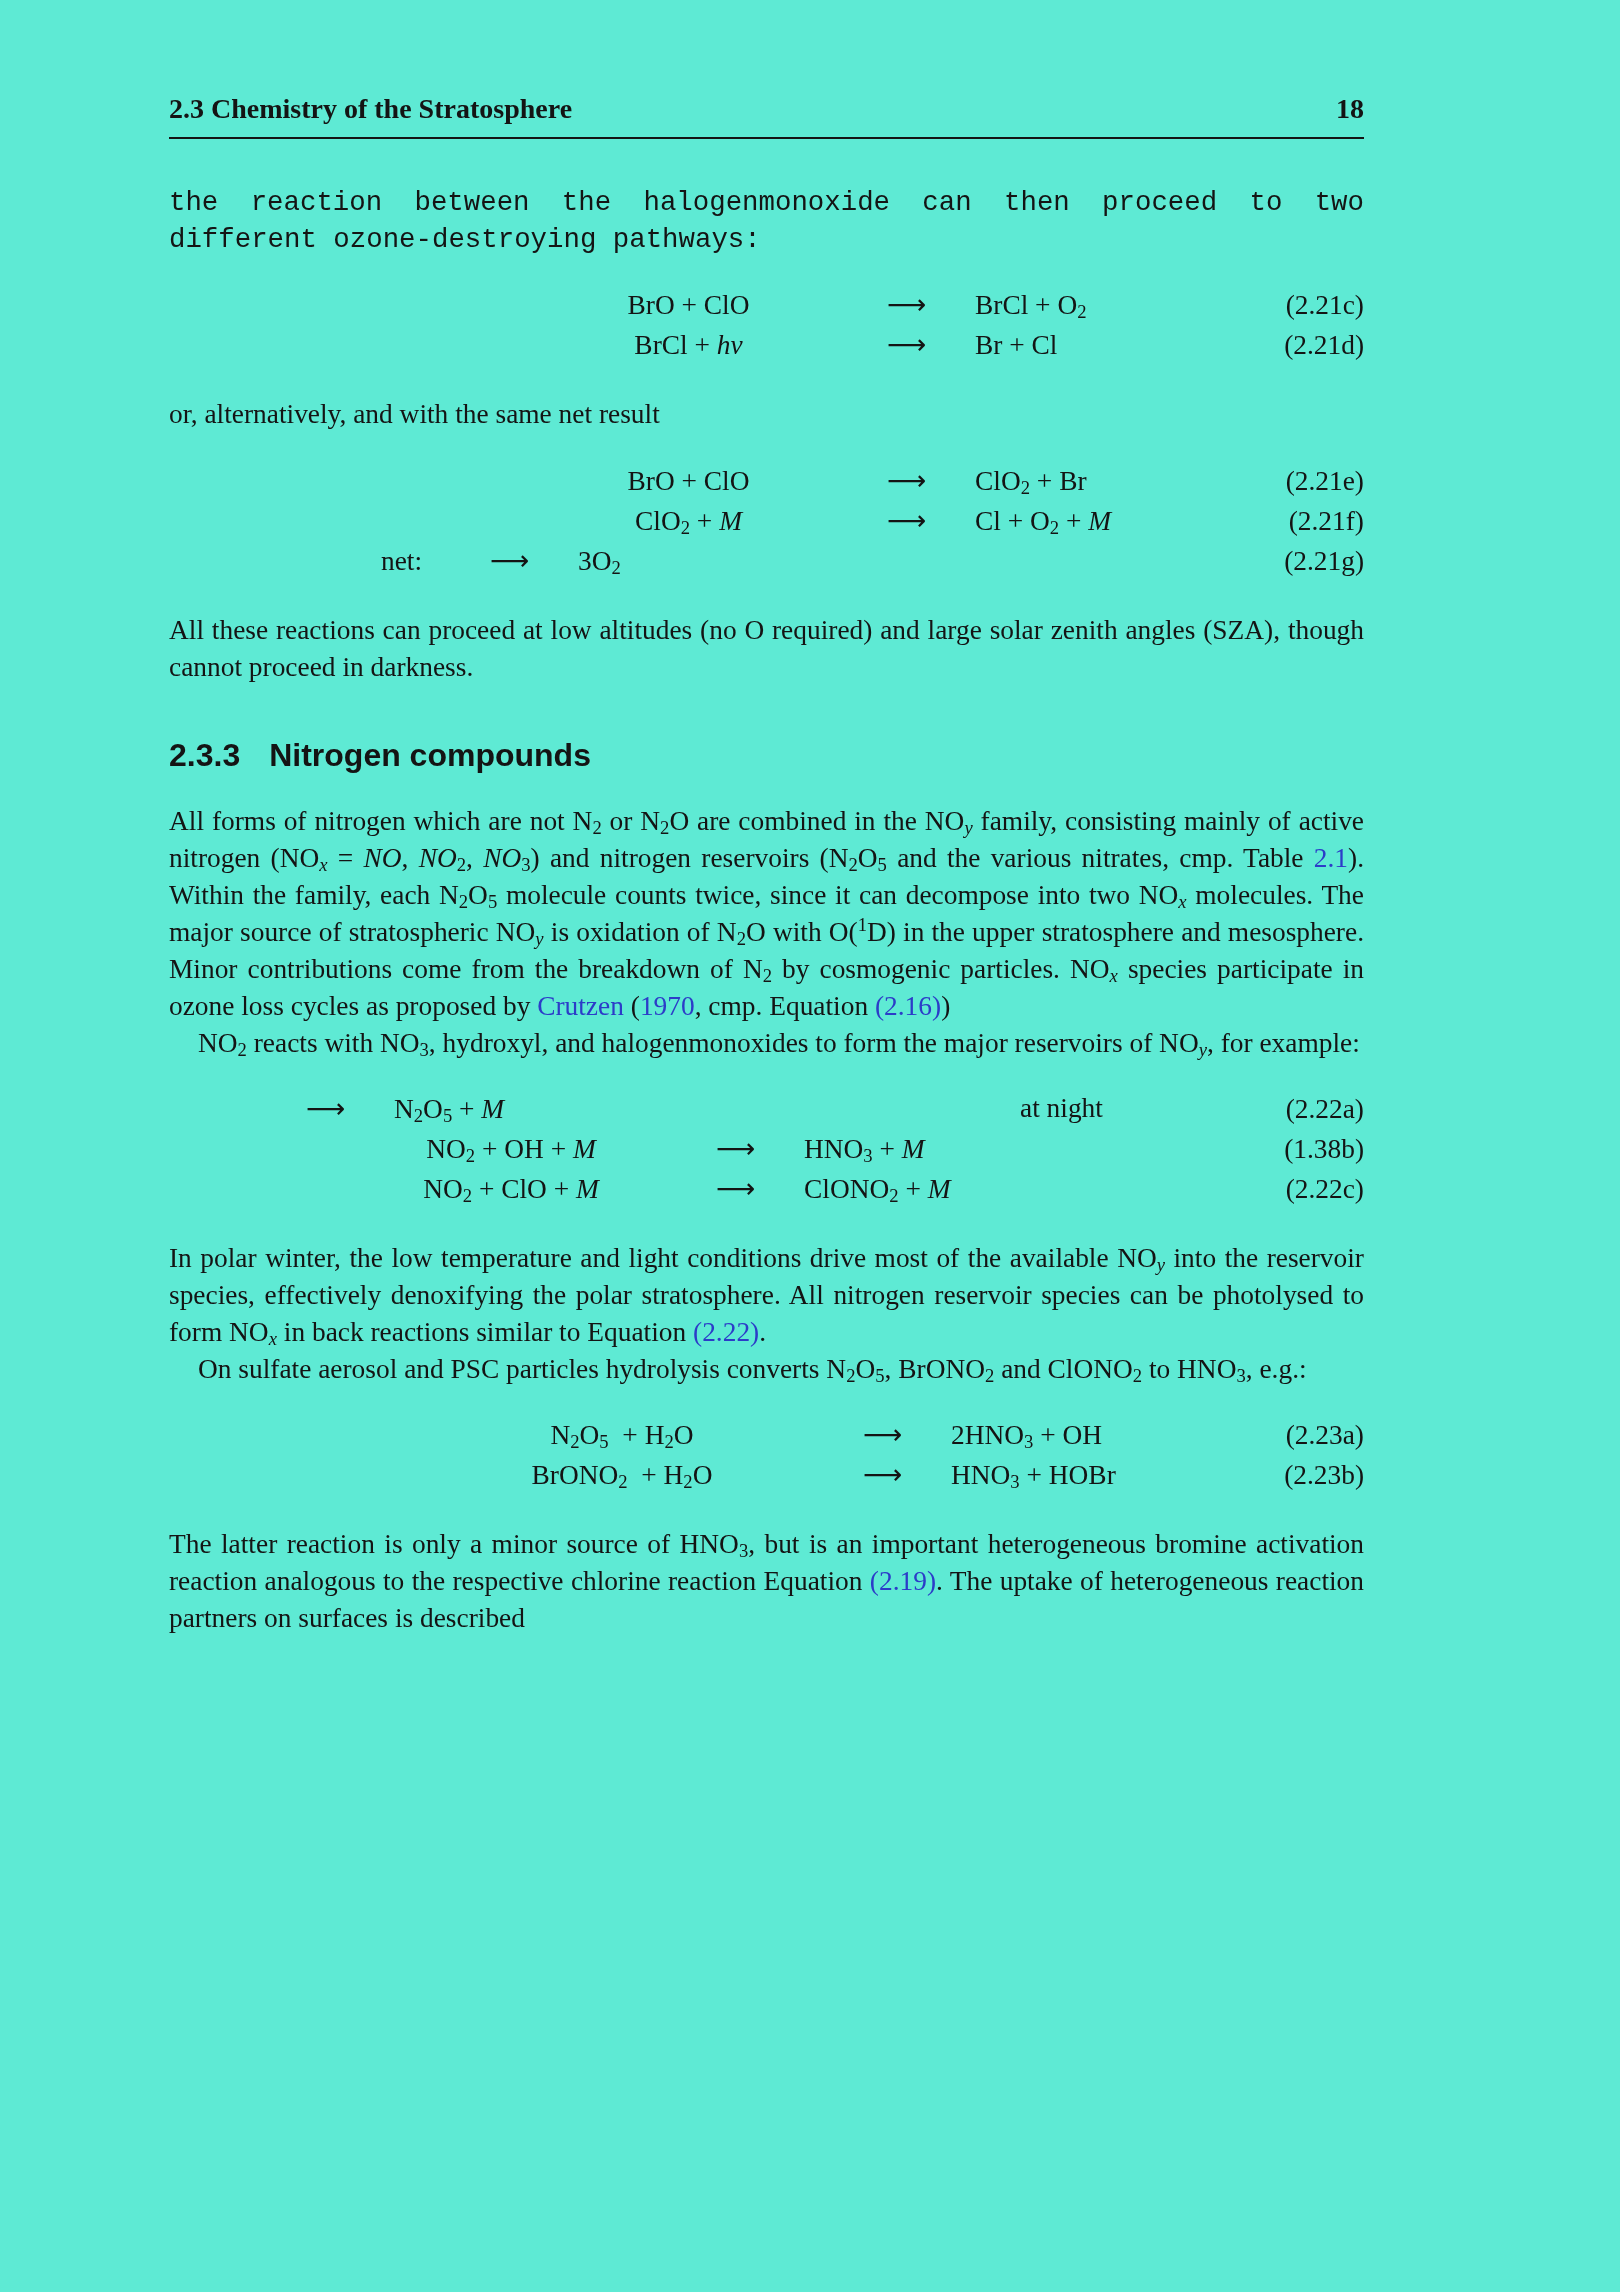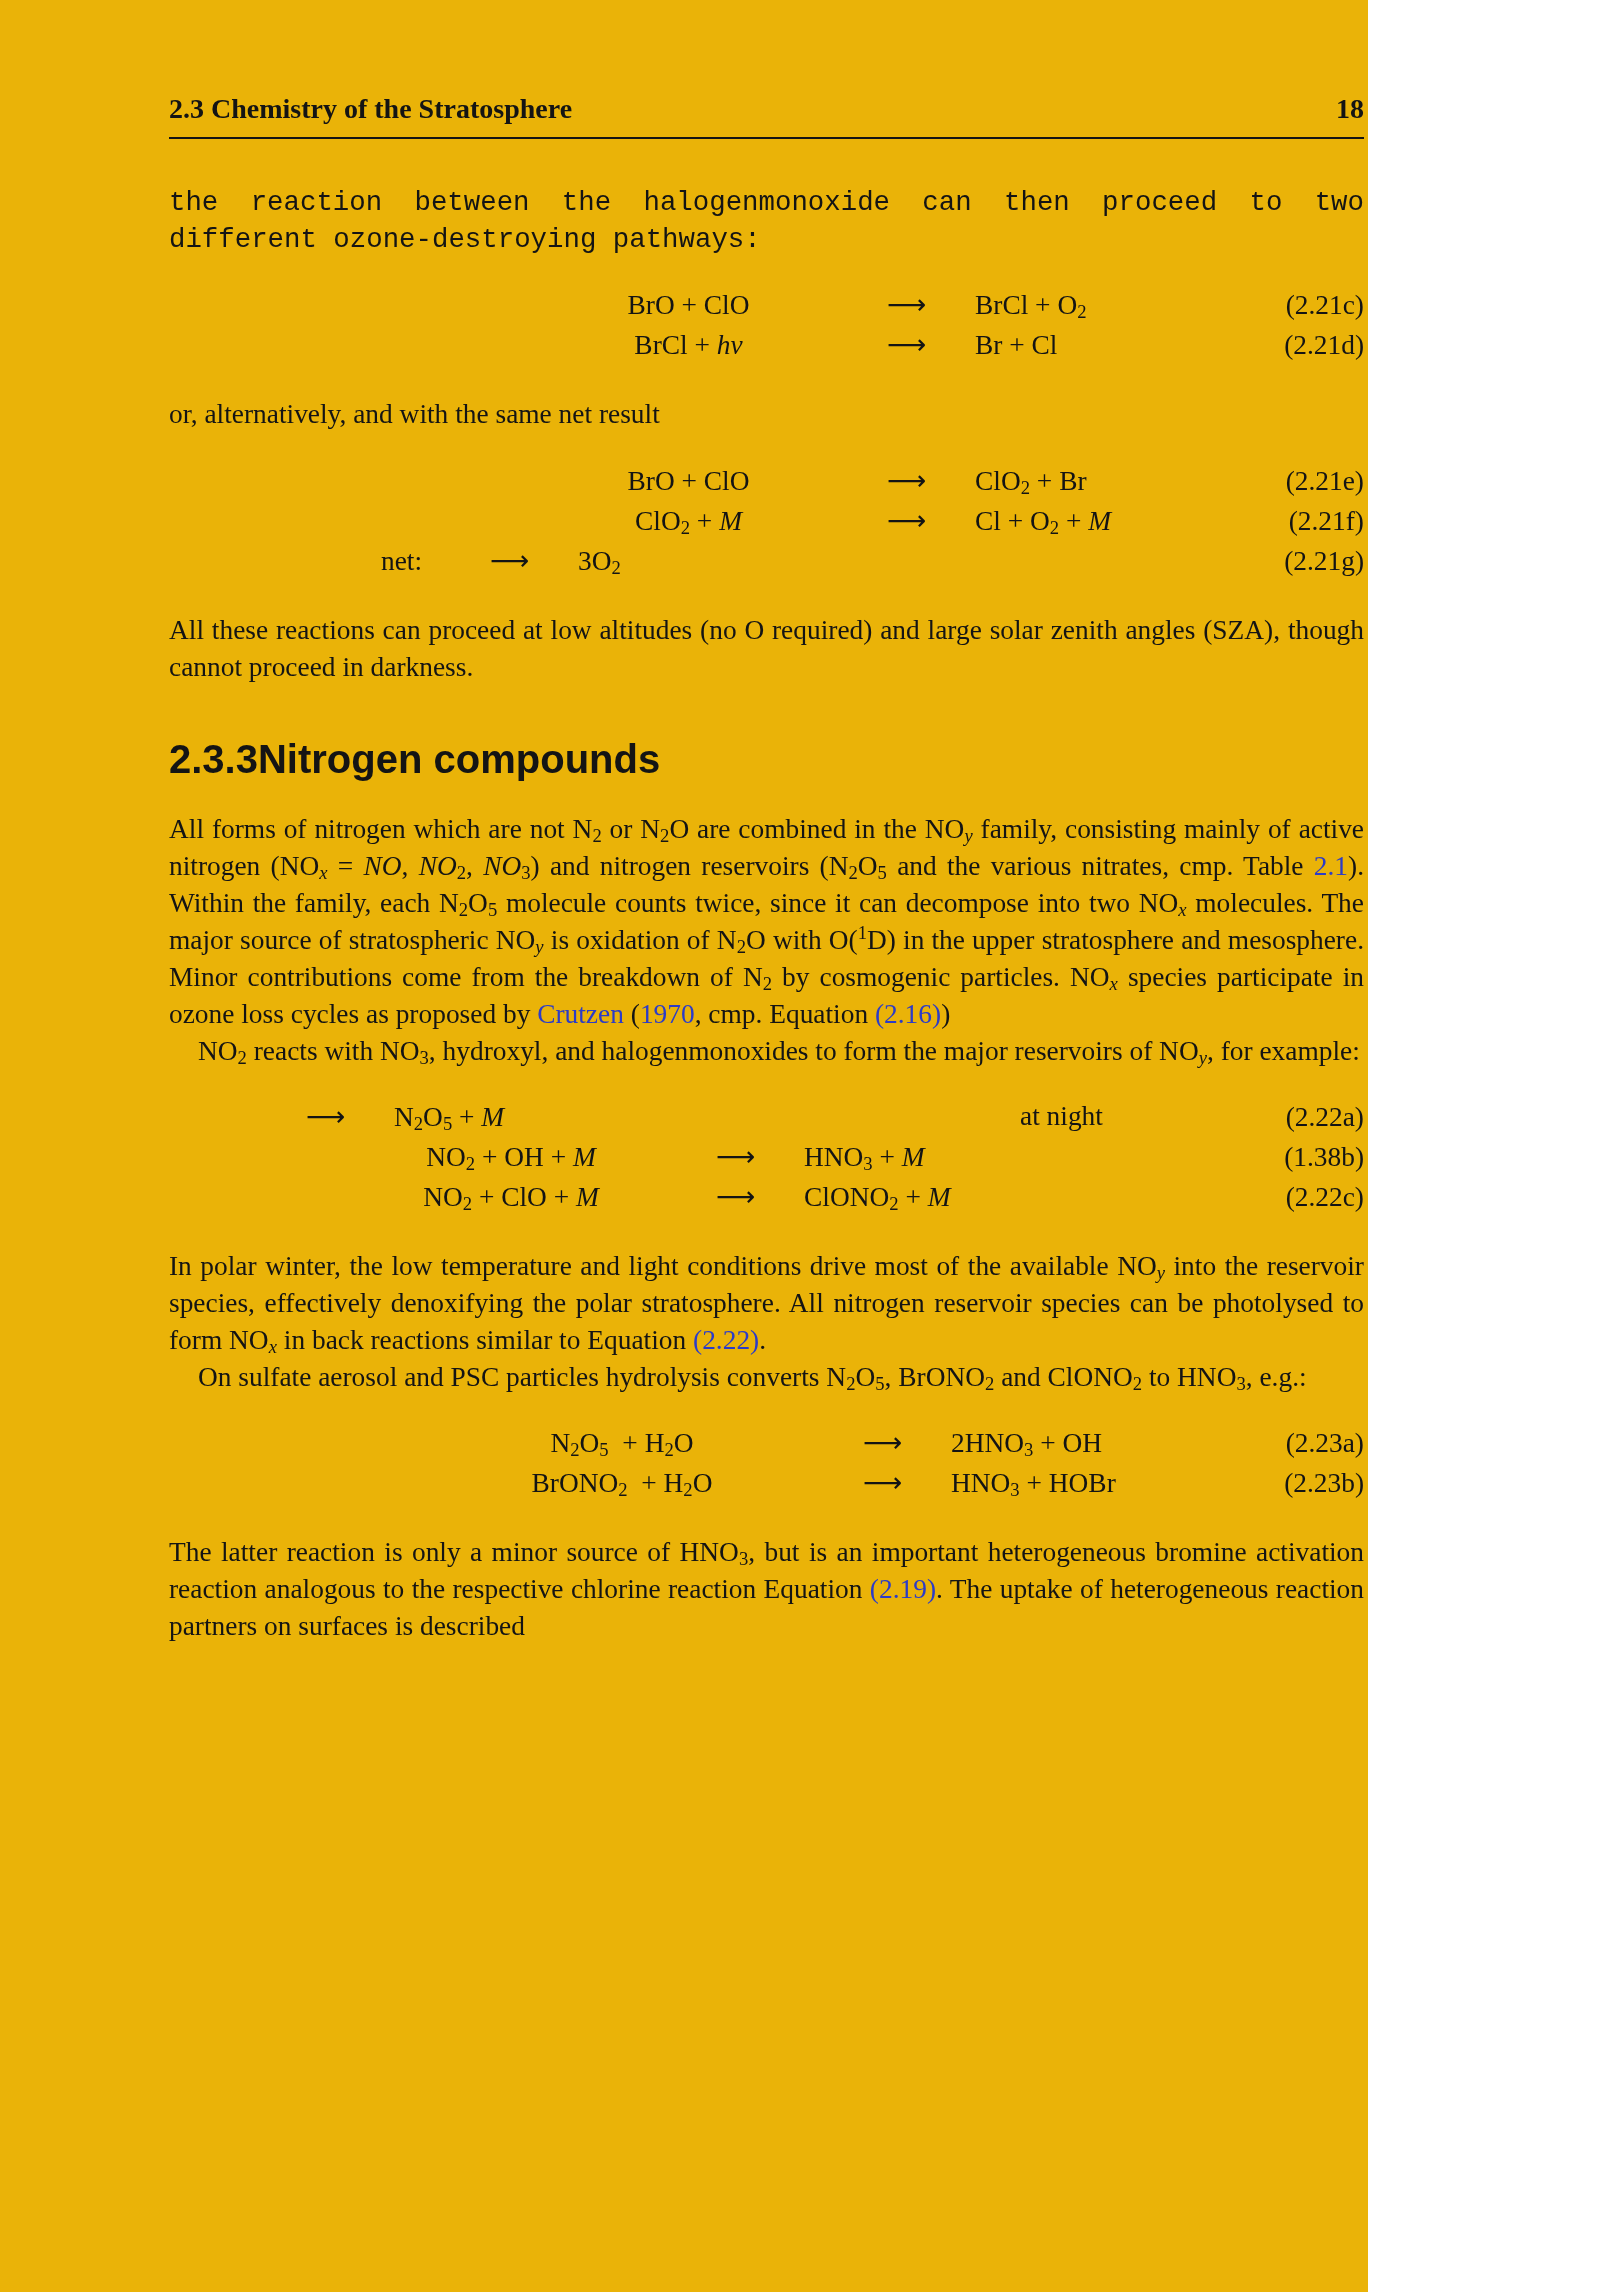--- a/index.html
+++ b/index.html
@@ -1,21 +1,21 @@
 <!DOCTYPE html>
 <html><head>
 <meta charset="utf-8">
 <style>
   * { box-sizing: border-box; }
   html, body { margin: 0; padding: 0; background: #ffffff; }
   .page {
     position: relative;
-    width: 1368px;
+    width: 1620px;
     height: 2293px;
-    background: #eab308;
+    background: #5eead4;
     color: #141414;
     font-family: "Liberation Serif", "DejaVu Serif", serif;
     overflow: hidden;
   }
   .textblock {
     position: absolute;
     left: 169px;
     top: 0;
     width: 1195px;
   }
@@ -32,23 +32,24 @@
   .para {
     font-size: 27.4px;
     line-height: 37px;
     text-align: justify;
     margin: 0;
   }
   .p-intro { margin-top: 45px; font-family: Liberation Mono, monospace; }
   .indent { text-indent: 29px; }
   .section-heading {
     display: flex;
+    gap: 29px;
     font-family: "Liberation Sans", "DejaVu Sans", sans-serif;
     font-weight: 700;
-    font-size: 40px;
+    font-size: 32px;
     margin: 51px 0 29px 0;
     color: #141414;
     text-align: center;
   }
   .eqblock {
     margin: 27.4px 0 31px 0;
     font-size: 27.4px;
   }
   .eqrow {
     display: flex;

